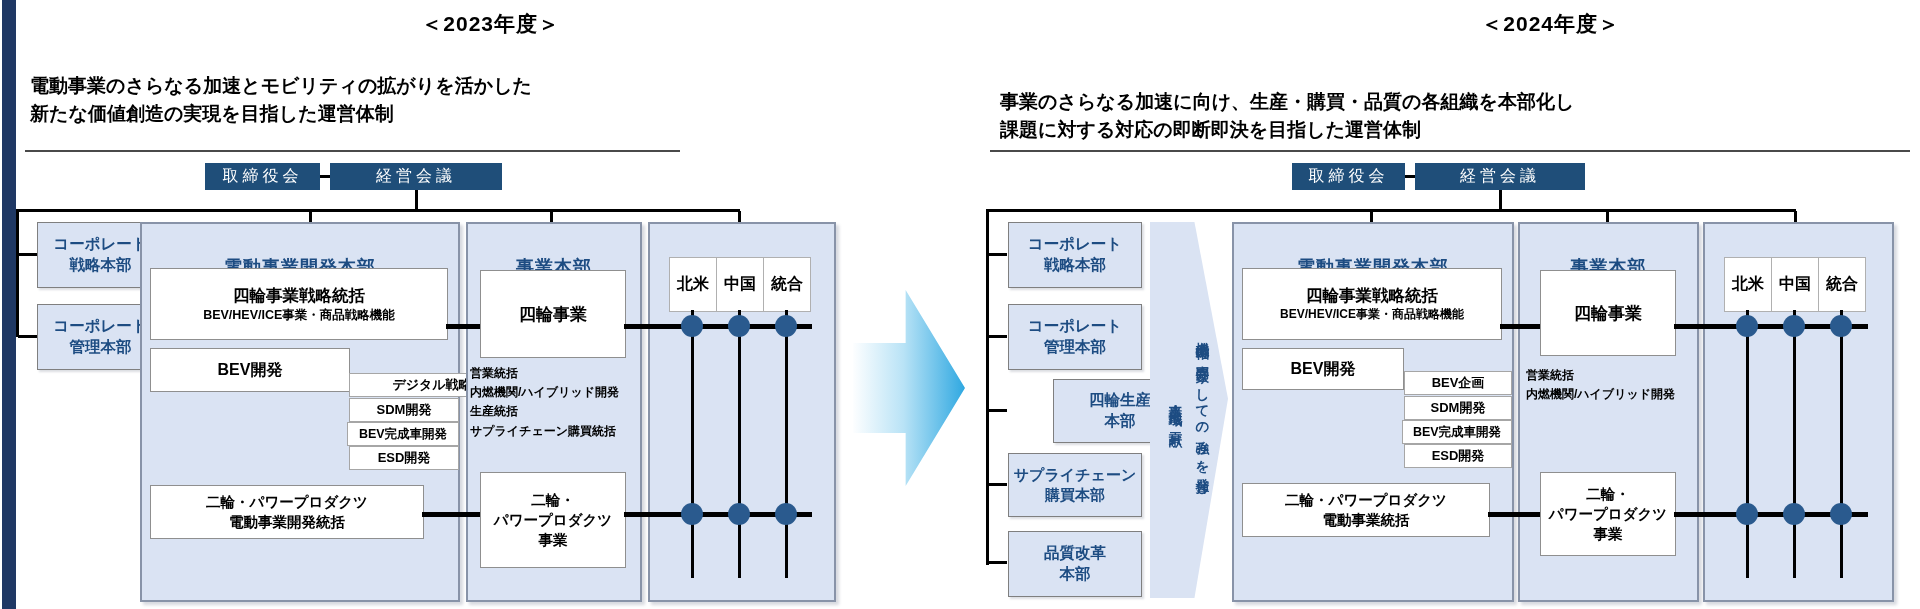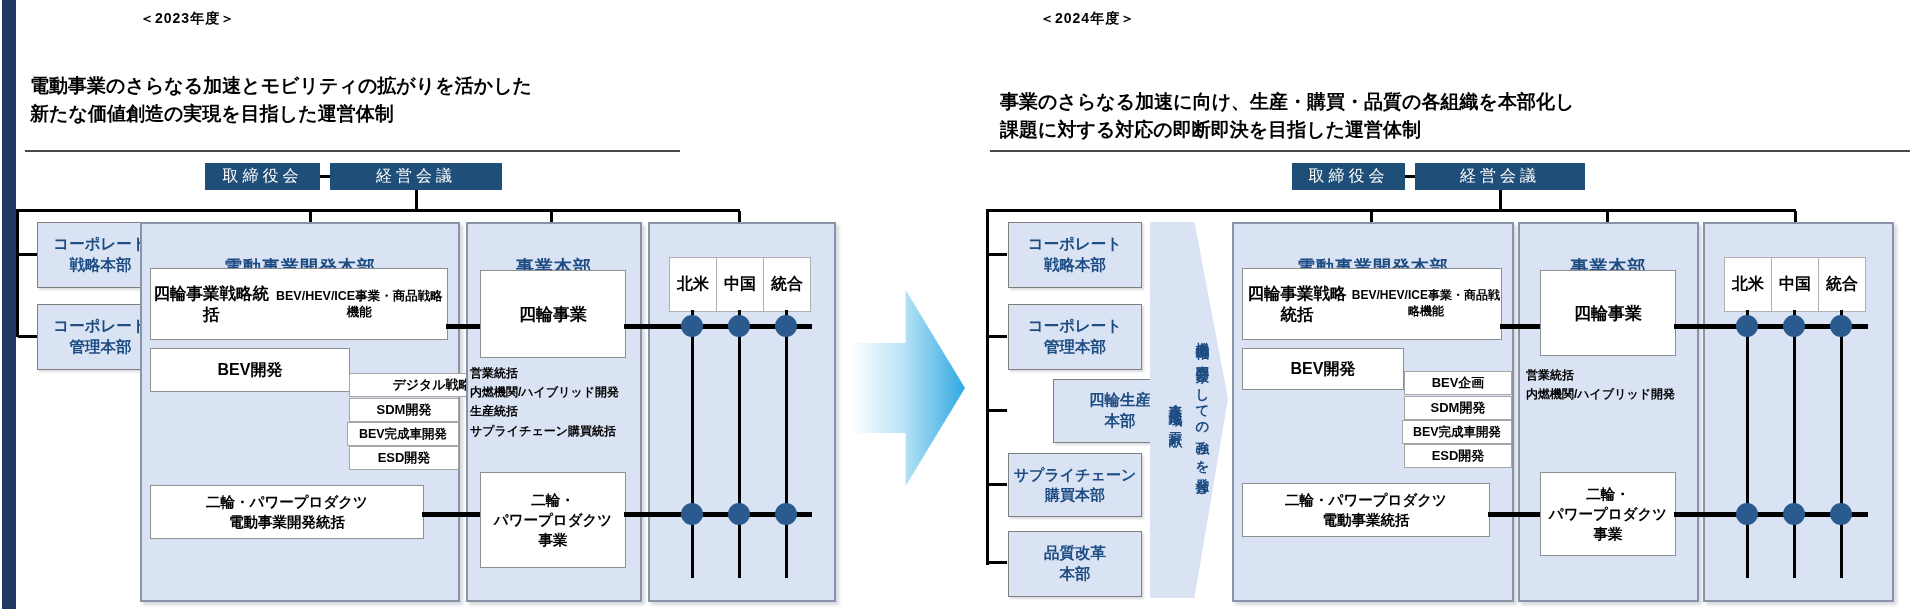--- a/index.html
+++ b/index.html
@@ -1,32 +1,32 @@
 <!DOCTYPE html>
 <html><head>
 <meta charset="utf-8">
 <style>
   html,body{margin:0;padding:0;background:#fff;}
   .stage{position:relative;width:1920px;height:609px;background:#ffffff;overflow:hidden;
          font-family:"Liberation Sans","DejaVu Sans",sans-serif;color:#000;}
   .pre{white-space:pre-line;}
   .sidebar{position:absolute;left:2px;top:0;width:14px;height:609px;background:#1f3864;}
-  .ptitle{position:absolute;text-align:left;font-size:14px;font-weight:600;letter-spacing:1px;}
+  .ptitle{position:absolute;text-align:right;font-size:21px;font-weight:600;letter-spacing:1px;}
   .pdesc{position:absolute;text-align:left;font-size:19px;font-weight:700;line-height:1.45;}
   .rule{position:absolute;height:2px;background:#4a4a4a;}
   .navybox{position:absolute;background:#1f4e79;color:#ffffff;display:flex;align-items:center;
            justify-content:center;font-size:16px;letter-spacing:4px;font-family:Liberation Serif, serif;}
   .col{position:absolute;background:#dae3f3;border:2px solid #8893a8;
        box-shadow:3px 3px 3px rgba(110,120,140,.28);}
   .colhead{position:absolute;width:100%;top:7px;text-align:center;color:#1d4c82;
            font-weight:700;font-size:18px;letter-spacing:1px;margin-top:24px;}
   .corpbox{position:absolute;background:#dae3f3;border:1.5px solid #7f7f7f;color:#1d4c82;
            font-weight:600;font-size:15.5px;line-height:1.35;display:flex;align-items:center;
            justify-content:center;text-align:center;box-shadow:2px 2px 2px rgba(110,120,140,.25);}
-  .wbox{position:absolute;background:#fff;border:1.6px solid #8f8f8f;display:flex;flex-direction:row;
+  .wbox{position:absolute;background:#fff;border:1.6px solid #8f8f8f;display:flex;flex-direction:column;
         align-items:center;justify-content:center;font-weight:700;text-align:center;}
   .subbox{position:absolute;background:#fff;border:1.3px solid #a6a6a6;font-size:13px;font-weight:700;
           display:flex;align-items:center;justify-content:center;text-align:center;}
   .s-title{font-size:16.5px;font-weight:700;line-height:1.3;}
   .s-sub{font-size:12.5px;font-weight:700;line-height:1.3;}
   .hline{position:absolute;height:2.5px;background:#000;}
   .thick{position:absolute;height:4.5px;background:#000;}
   .vline{position:absolute;width:2.5px;background:#000;}
   .dot{position:absolute;width:22px;height:22px;border-radius:50%;background:#2a5a8e;}
   .funcs{position:absolute;font-size:12px;font-weight:700;line-height:1.6;text-align:left;}

